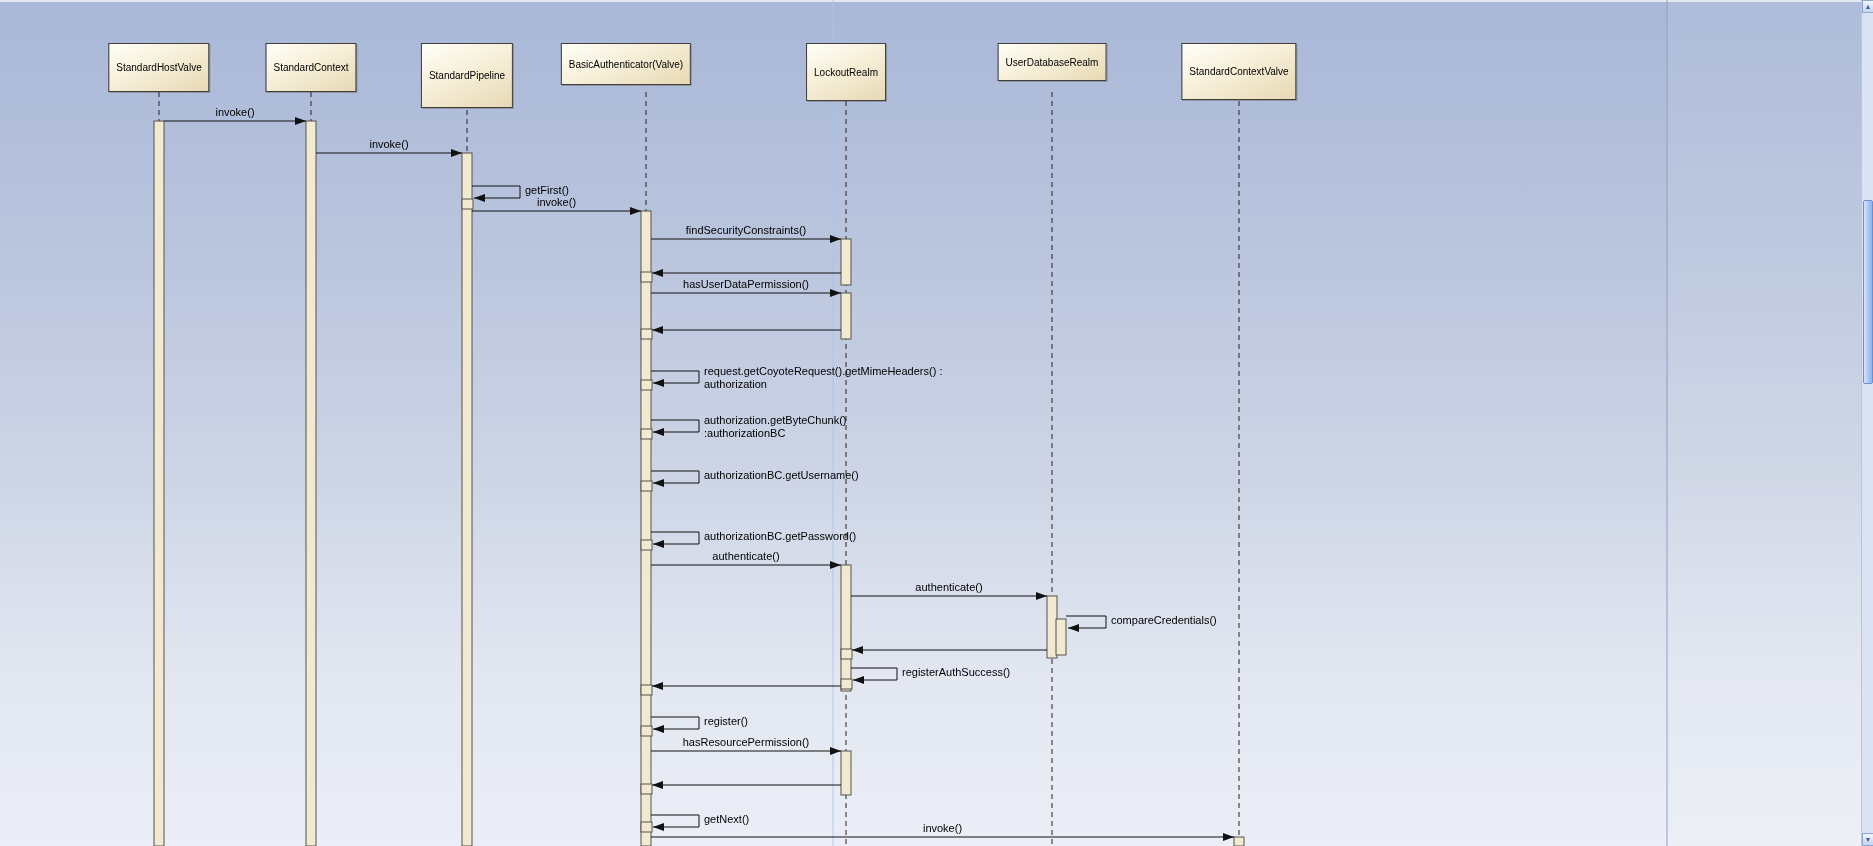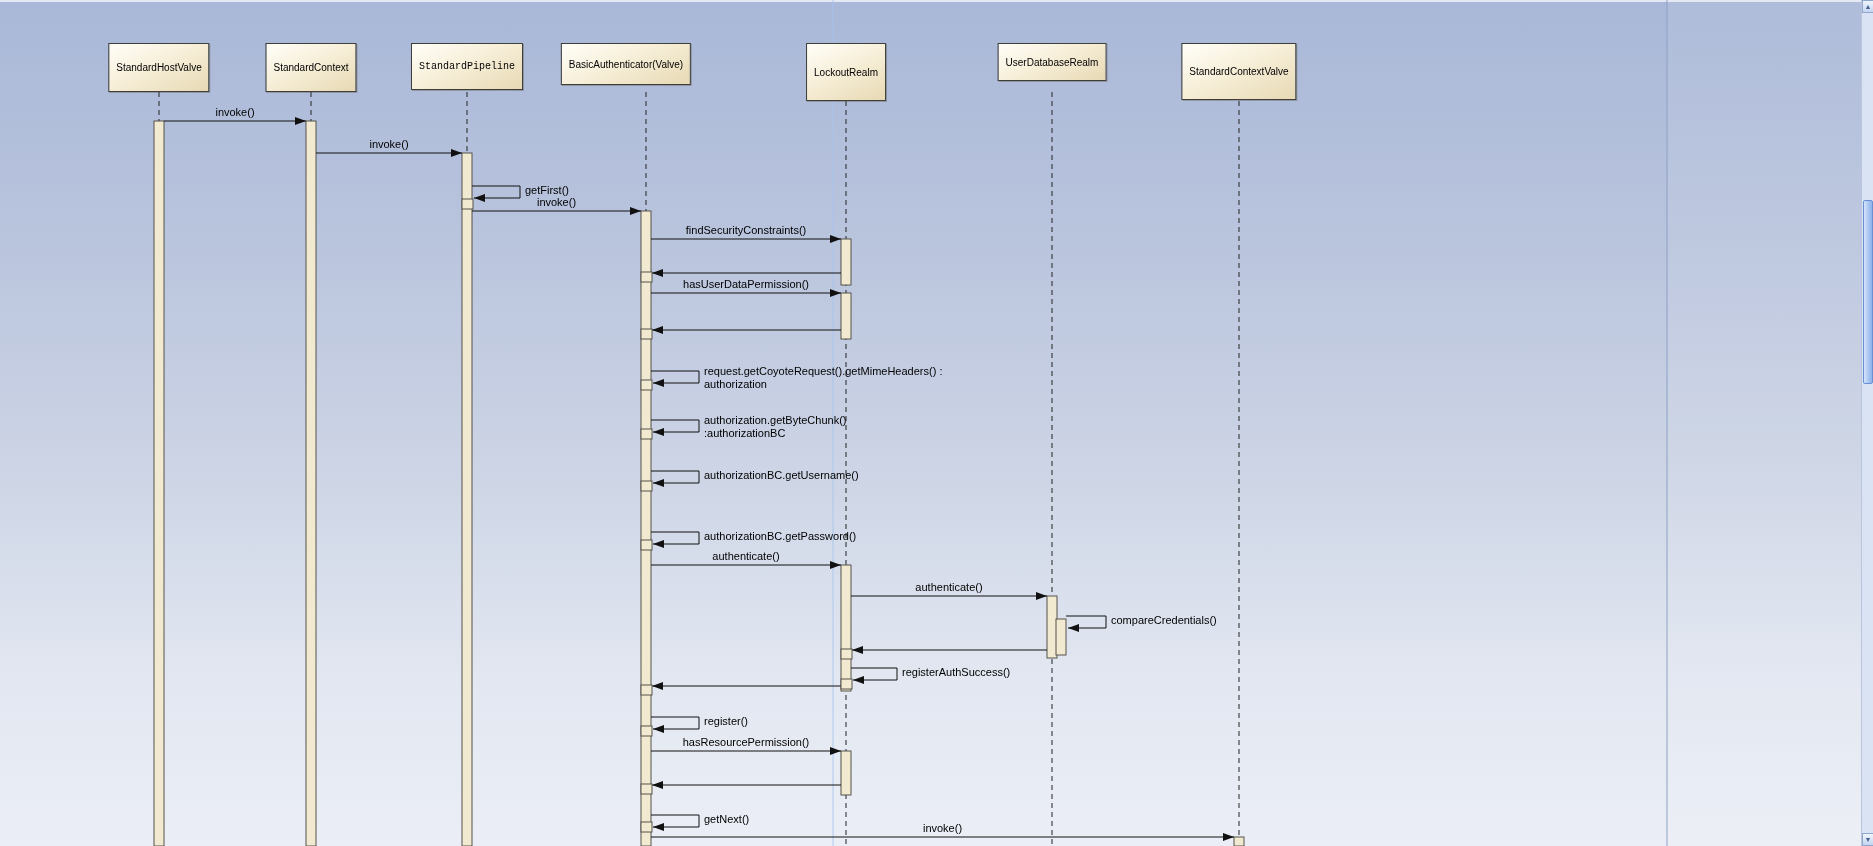--- a/index.html
+++ b/index.html
@@ -118,21 +118,21 @@
       <rect x="841" y="649" width="11" height="10" fill="#f1e9d0" stroke="#55524a" stroke-width="1"></rect>
       <rect x="841" y="679" width="11" height="10" fill="#f1e9d0" stroke="#55524a" stroke-width="1"></rect>
     </svg>
   <div id="participants">
       <div class="phead" style="left: 159px; top: 43px; height: 49px;">
         <span>StandardHostValve</span>
       </div>
       <div class="phead" style="left: 311px; top: 43px; height: 49px;">
         <span>StandardContext</span>
       </div>
-      <div class="phead" style="left: 467px; top: 43px; height: 47px; font-family: Liberation Mono, monospace;">
+      <div class="phead" style="left: 467px; top: 43px; height: 65px;">
         <span>StandardPipeline</span>
       </div>
       <div class="phead" style="left: 626px; top: 43px; height: 42px;">
         <span>BasicAuthenticator(Valve)</span>
       </div>
       <div class="phead" style="left: 846px; top: 43px; height: 58px;">
         <span>LockoutRealm</span>
       </div>
       <div class="phead" style="left: 1052px; top: 43px; height: 38px;">
         <span>UserDatabaseRealm</span>

